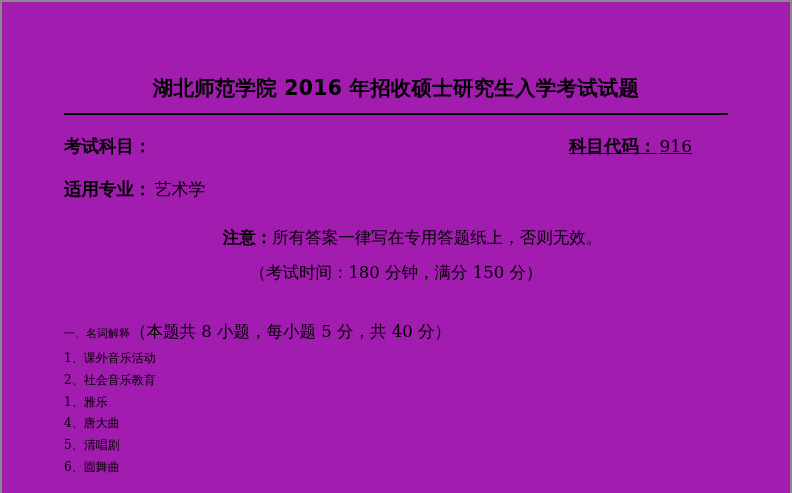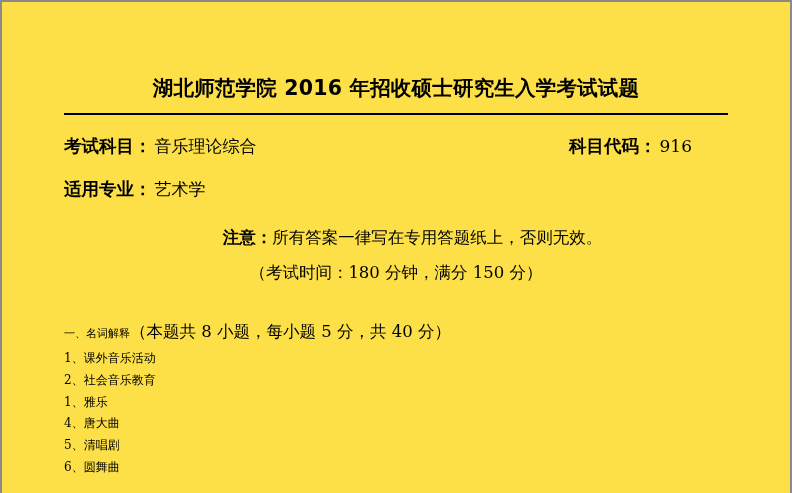--- a/index.html
+++ b/index.html
@@ -10,21 +10,21 @@
     width: 792px;
     height: 493px;
     background: #ffffff;
     font-family: "DejaVu Serif", serif;
     overflow: hidden;
   }
   .page {
     position: relative;
     width: 792px;
     height: 493px;
-    background: #fde047;
+    background: #a21caf;
     box-sizing: border-box;
   }
   .border-left {
     position: absolute;
     left: 0;
     top: 0;
     width: 2px;
     height: 493px;
     background: #8a8a8a;
   }
@@ -74,20 +74,21 @@
     gap: 44px;
   }
   .meta-left {
     display: flex;
     align-items: baseline;
   }
   .meta-right {
     display: flex;
     align-items: baseline;
     margin-right: 36px;
+    text-decoration: underline;
   }
   .label-bold {
     font-family: "DejaVu Sans", sans-serif;
     font-weight: bold;
     font-size: 17.5px;
     color: #000000;
     white-space: nowrap;
   }
   .value-serif {
     font-family: "DejaVu Serif", serif;
@@ -157,21 +158,20 @@
   <div class="border-top"></div>
 
   <div class="content">
 
     <div class="doc-title">湖北师范学院 2016 年招收硕士研究生入学考试试题</div>
     <div class="title-rule"></div>
 
     <div class="meta-row">
       <div class="meta-left">
         <span class="label-bold">考试科目：</span>
-        <span class="value-serif">音乐理论综合</span>
       </div>
       <div class="meta-right">
         <span class="label-bold">科目代码：</span>
         <span class="value-serif">916</span>
       </div>
     </div>
 
     <div class="meta-row">
       <div class="meta-left">
         <span class="label-bold">适用专业：</span>

